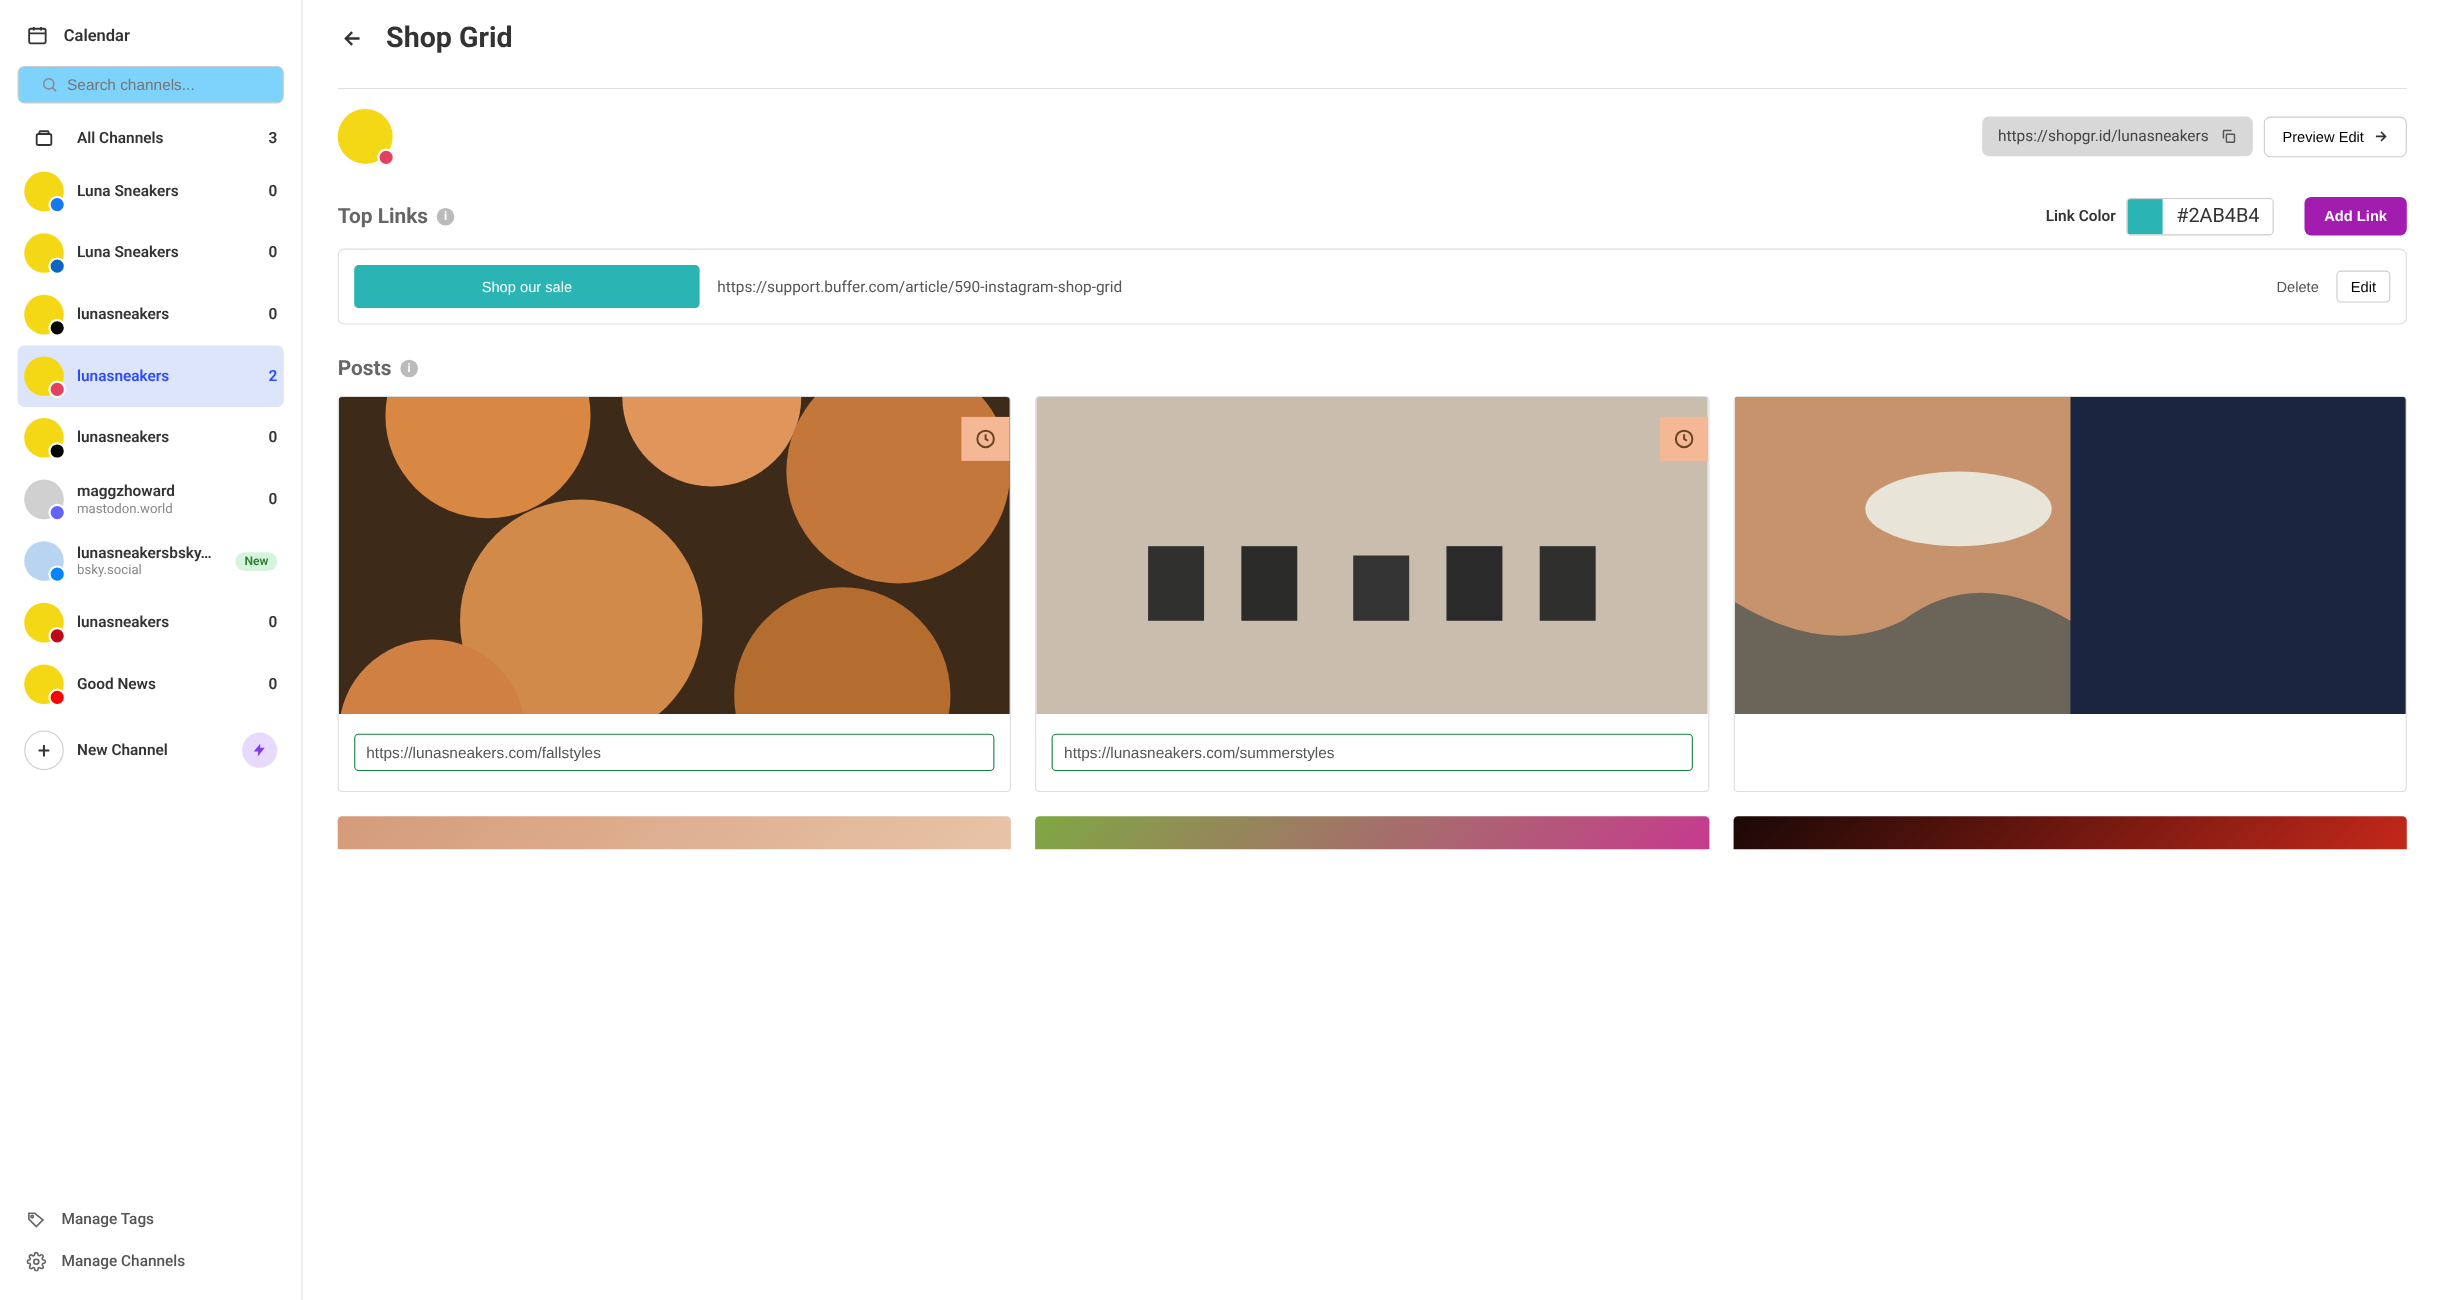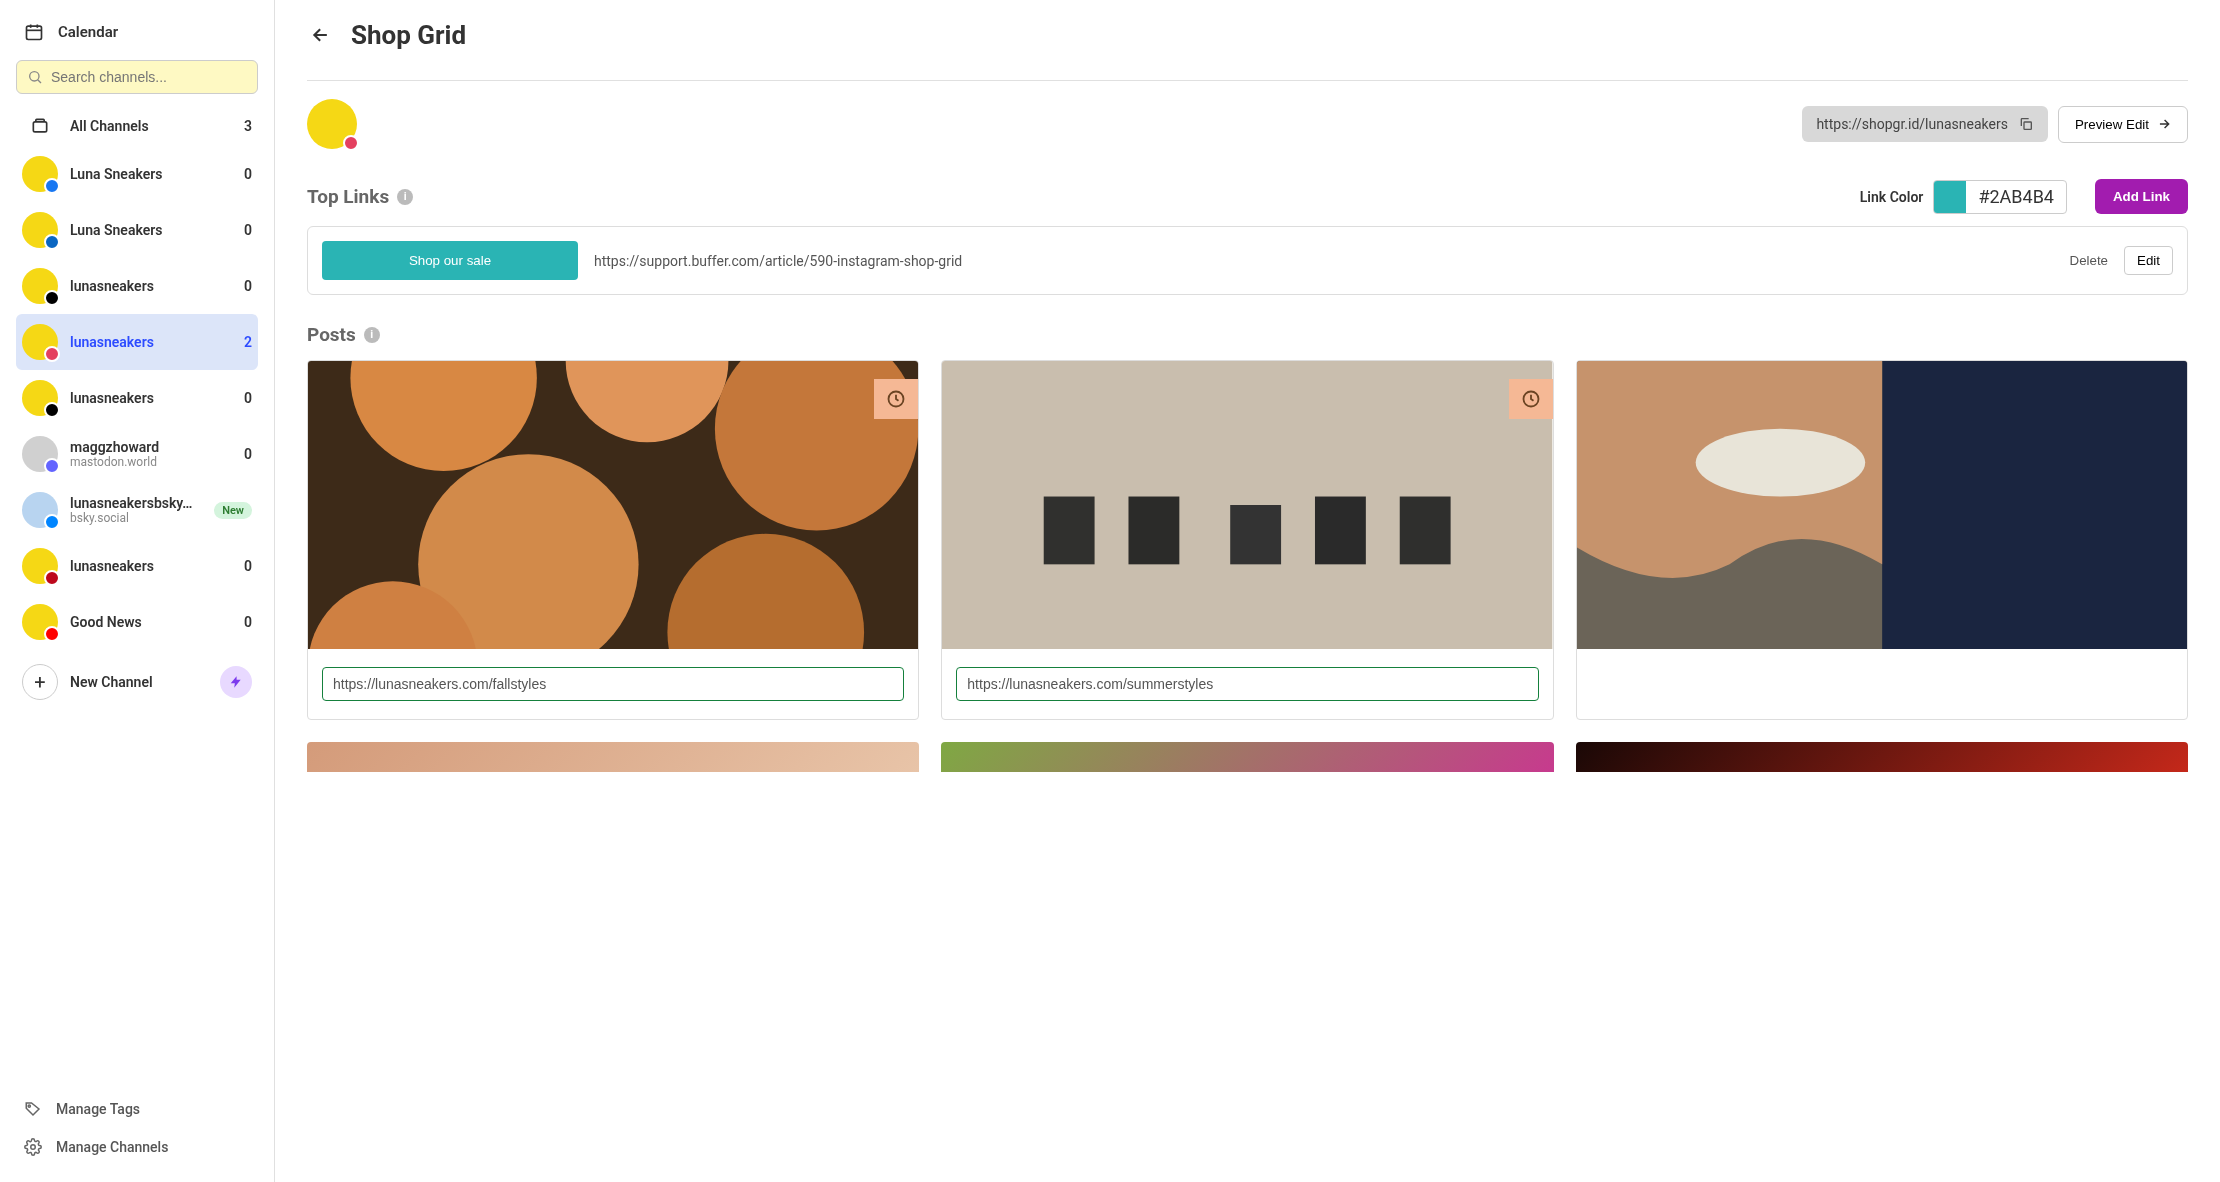--- a/index.html
+++ b/index.html
@@ -4,21 +4,21 @@
 <style>
 * { box-sizing: border-box; margin: 0; padding: 0; }
 body { font-family: -apple-system, BlinkMacSystemFont, 'Segoe UI', Roboto, sans-serif; font-size: 14px; color: #333; background: #fff; }
 .app { display: flex; height: 100vh; }
 
 
 .sidebar { width: 275px; border-right: 1px solid #e0e0e0; display: flex; flex-direction: column; padding: 10px 0; }
 .sidebar-top { padding: 0 16px; }
 .calendar-link { display: flex; align-items: center; gap: 14px; padding: 12px 8px; font-weight: 600; font-size: 15px; cursor: pointer; }
 .search-wrap { margin: 6px 0 12px; }
-.search-box { display: flex; align-items: center; border: 1px solid #ccc; border-radius: 6px; padding: 8px 10px; background: #fef9c3; }
+.search-box { display: flex; align-items: center; border: 1px solid #ccc; border-radius: 6px; padding: 8px 20px; background: #7dd3fc; }
 .search-box input { border: none; outline: none; flex: 1; font-size: 14px; color: #666; background: transparent; margin-left: 8px; }
 .channels { flex: 1; overflow-y: auto; padding: 0 16px; }
 .channel-row { display: flex; align-items: center; gap: 12px; padding: 10px 6px; border-radius: 6px; cursor: pointer; }
 .channel-row.active { background: #dce5f9; }
 .channel-row .avatar { width: 36px; height: 36px; border-radius: 50%; background: #f5d815; position: relative; flex-shrink: 0; }
 .channel-row .avatar.gray { background: #d0d0d0; }
 .channel-row .avatar.blue { background: #b8d4f0; }
 .channel-row .badge { position: absolute; bottom: -2px; right: -2px; width: 16px; height: 16px; border-radius: 50%; border: 2px solid #fff; }
 .badge.fb { background: #1877f2; }
 .badge.li { background: #0a66c2; }
@@ -56,21 +56,21 @@
 .section-row { display: flex; align-items: center; margin-bottom: 12px; }
 .section-title { font-size: 19px; font-weight: 700; color: #666; display: flex; align-items: center; gap: 8px; }
 .info-icon { width: 16px; height: 16px; border-radius: 50%; background: #bbb; color: #fff; display: inline-flex; align-items: center; justify-content: center; font-size: 11px; font-weight: bold; }
 .color-group { margin-left: auto; display: flex; align-items: center; gap: 10px; }
 .color-label { font-weight: 600; color: #333; }
 .color-input { display: flex; align-items: center; border: 1px solid #ccc; border-radius: 4px; overflow: hidden; }
 .swatch { width: 32px; height: 32px; }
 .color-text { padding: 0 12px; font-size: 18px; color: #333; }
 .btn-primary { background: #a21caf; color: #fff; border: none; padding: 10px 18px; border-radius: 6px; font-weight: 600; cursor: pointer; margin-left: 18px; }
 .link-card { border: 1px solid #ddd; border-radius: 6px; padding: 14px; display: flex; align-items: center; gap: 16px; margin-bottom: 28px; }
-.link-btn { background: #2AB4B4; color: #fff; border: none; padding: 12px 0; width: 256px; border-radius: 4px; font-weight: 500; text-align: center; cursor: pointer; }
+.link-btn { background: #2AB4B4; color: #fff; border: none; padding: 12px 0; width: 314px; border-radius: 4px; font-weight: 500; text-align: center; cursor: pointer; }
 .link-url { flex: 1; color: #555; }
 .link-actions { display: flex; align-items: center; gap: 10px; }
 .txt-btn { background: none; border: none; color: #555; font-weight: 500; cursor: pointer; padding: 6px; }
 .small-btn { border: 1px solid #ccc; background: #fff; padding: 6px 12px; border-radius: 4px; cursor: pointer; }
 
 .posts-grid { display: grid; grid-template-columns: repeat(3, 1fr); gap: 22px; margin-top: 14px; }
 .post-card { border: 1px solid #ddd; border-radius: 4px; overflow: hidden; position: relative; }
 .post-img { width: 100%; height: 288px; display: block; }
 .clock-badge { position: absolute; top: 18px; right: 0; width: 44px; height: 40px; background: #f5b895; display: flex; align-items: center; justify-content: center; color: #6b4423; }
 .post-input-wrap { padding: 18px 14px; }

